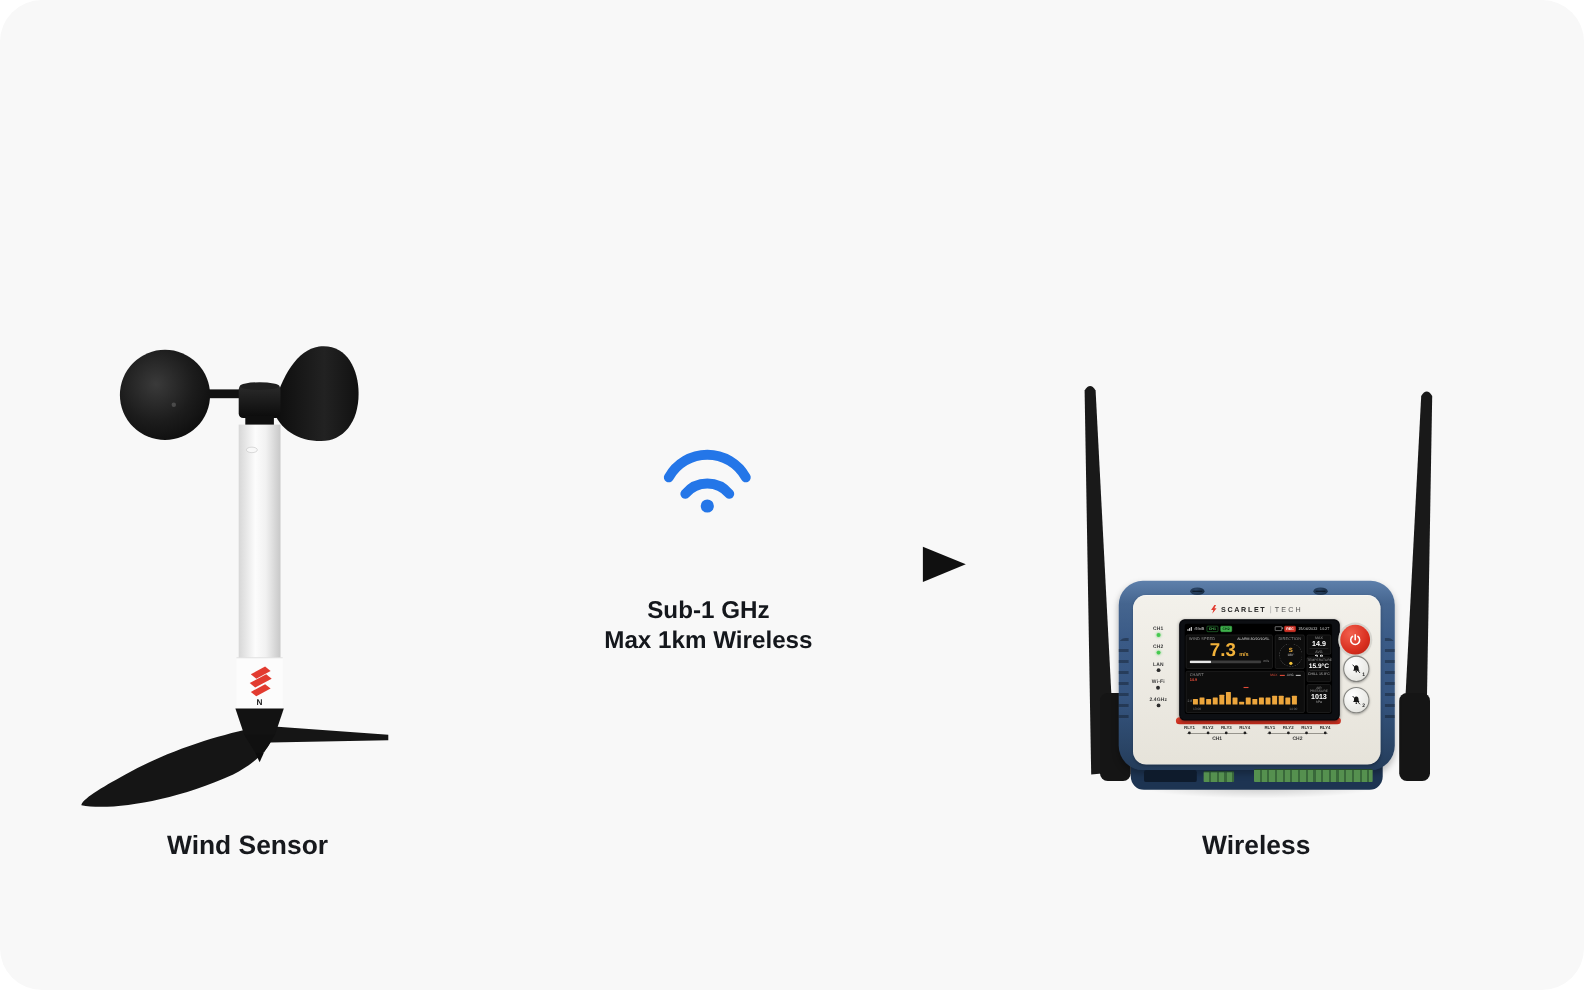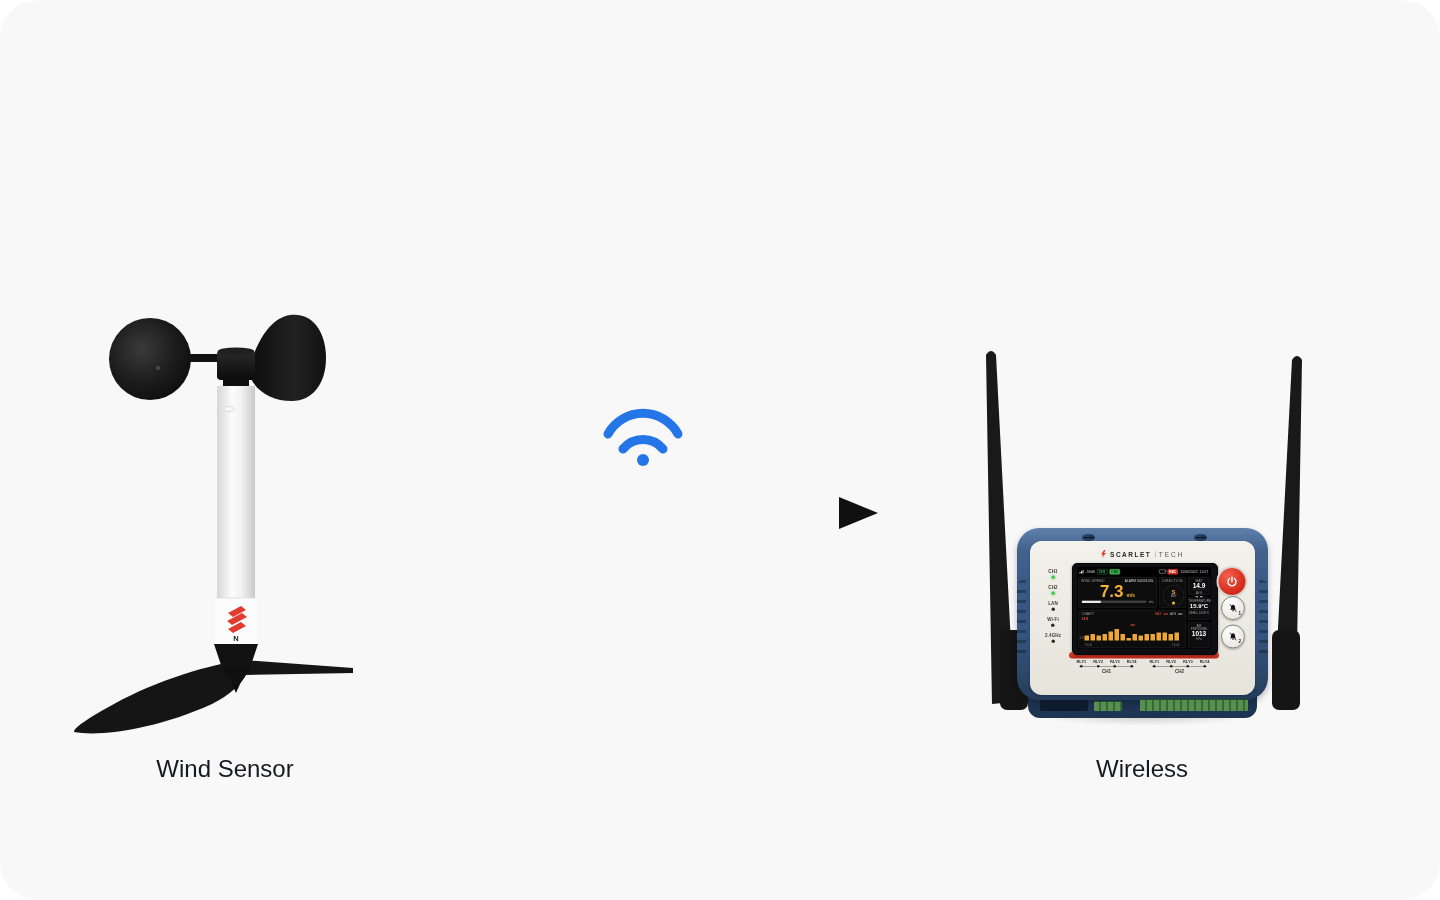--- a/index.html
+++ b/index.html
@@ -1,20 +1,20 @@
 <!DOCTYPE html>
 <html><head>
 <meta charset="utf-8">
 <style>
   html,body{margin:0;padding:0;}
   body{width:1440px;height:900px;background:#ffffff;font-family:"Liberation Sans","DejaVu Sans",sans-serif;position:relative;}
   .canvas{position:absolute;inset:0;background:#f8f8f8;border-radius:38px;overflow:hidden;}
 
   
-  .device-label{position:absolute;font-size:24px;font-weight:400;color:#17191d;text-align:center;line-height:28px;}
+  .device-label{position:absolute;font-size:24px;font-weight:700;color:#17191d;text-align:center;line-height:28px;}
   #wind-label{left:75px;top:755px;width:300px;}
   #console-label{left:1042px;top:755px;width:200px;}
 
   
   #wifi-svg{position:absolute;left:601px;top:406px;}
   #arrow-svg{position:absolute;left:413px;top:492px;}
   #link-text{position:absolute;left:469px;top:541px;width:350px;text-align:center;font-size:22px;font-weight:700;color:#14171c;line-height:27px;}
 
   
   #sensor-svg{position:absolute;left:62px;top:308px;}
@@ -201,20 +201,24 @@
       <linearGradient id="adash" x1="0" y1="0" x2="1" y2="0">
         <stop offset="0%" stop-color="#c7c7c7"></stop>
           <stop offset="45%" stop-color="#8a8a8a"></stop>
           <stop offset="80%" stop-color="#2b2b2b"></stop>
           <stop offset="100%" stop-color="#0e0e0e"></stop>
       </linearGradient>
     </defs>
     <line x1="6" y1="21" x2="428" y2="21" stroke="url(#adash)" stroke-width="6.5" stroke-dasharray="19 13"></line>
     <polygon points="426,5 465,21 426,37" fill="#101010"></polygon>
   </svg>
+  <div id="link-text">
+    <div>Sub-1 GHz</div>
+    <div>Max 1km Wireless</div>
+  </div>
 
   <div id="console-shadow"></div>
   <svg id="antenna-svg" width="400" height="380" viewBox="0 0 400 380">
     <path d="M36,15 Q41,7 46,15 L64,362 L42,364 Z" fill="#191919"></path>
     <path d="M342,20 Q347,12 352,20 L346,366 L324,364 Z" fill="#191919"></path>
     <rect x="50" y="290" width="28" height="80" rx="7" fill="#151515"></rect>
     <rect x="322" y="290" width="28" height="80" rx="7" fill="#151515"></rect>
   </svg>
   <div class="console-base"></div>
   <div class="console-body"></div>

